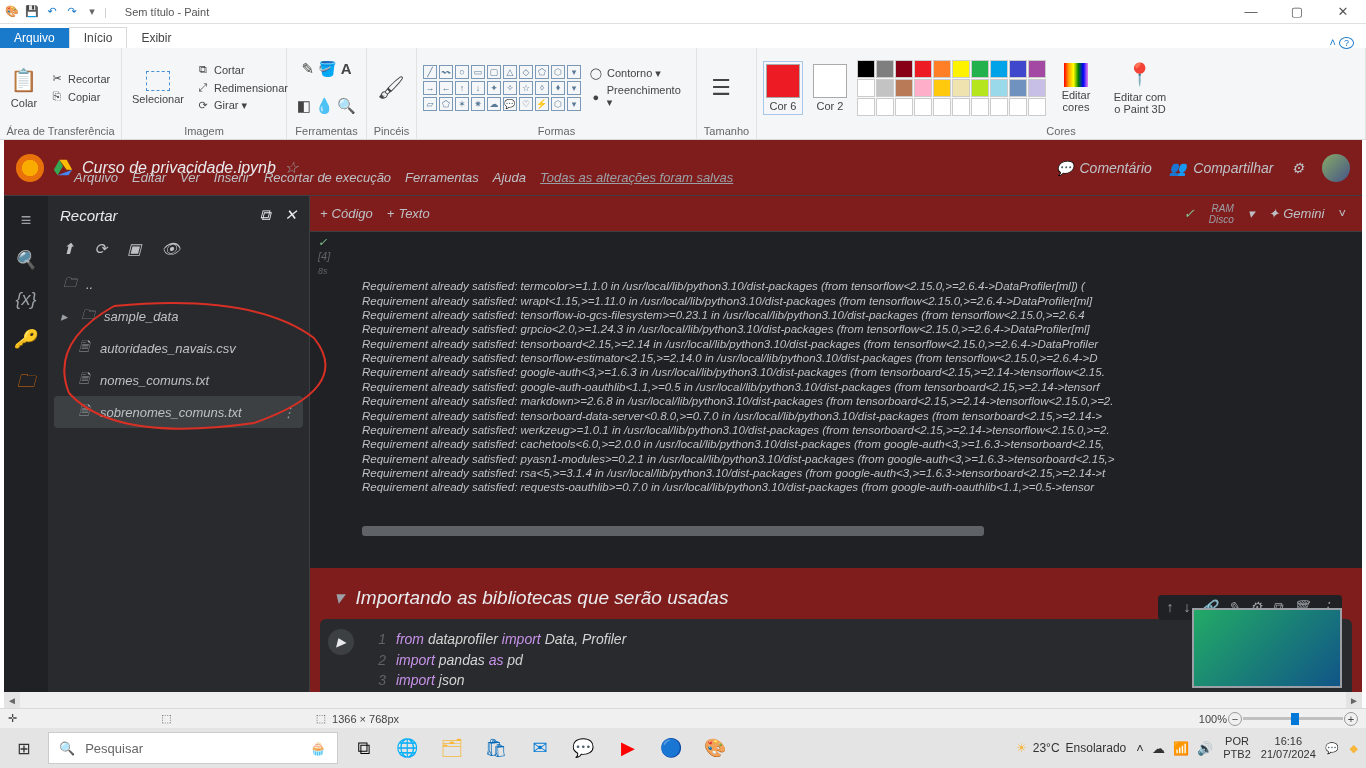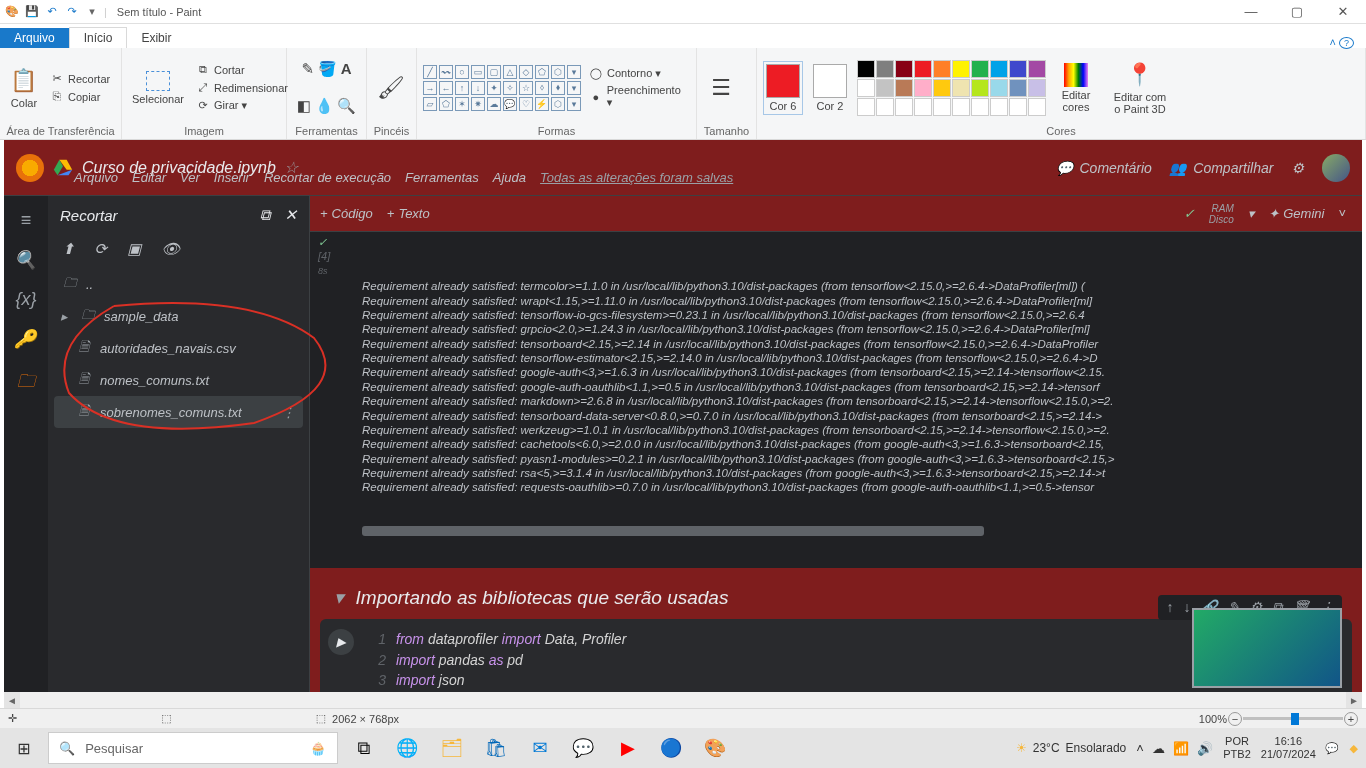--- a/index.html
+++ b/index.html
@@ -2,21 +2,21 @@
 <html><head>
 <meta charset="utf-8">
 <style>
 * { margin: 0; padding: 0; box-sizing: border-box; font-family: "Segoe UI", Tahoma, sans-serif; }
 body { width: 1366px; height: 768px; overflow: hidden; background: #fff; position: relative; }
 
 
 .titlebar { height: 24px; background: #fff; display: flex; align-items: center; font-size: 11px; color: #555; border-bottom: 1px solid #e0e0e0; }
 .titlebar .qat { display: flex; align-items: center; gap: 4px; padding: 0 4px; }
 .titlebar .qat-icon { width: 16px; height: 16px; display: flex; align-items: center; justify-content: center; font-size: 11px; }
-.titlebar .title-text { margin-left: 6px; }
+.titlebar .title-text { margin-left: 14px; }
 .titlebar .window-controls { margin-left: auto; display: flex; }
 .titlebar .win-btn { width: 46px; height: 24px; display: flex; align-items: center; justify-content: center; font-size: 13px; }
 
 
 .ribbon-tabs { height: 24px; display: flex; align-items: flex-end; background: #fff; }
 .ribbon-tab { padding: 3px 14px; font-size: 12px; color: #1979ca; cursor: pointer; }
 .ribbon-tab.active { background: #1979ca; color: #fff; }
 .ribbon-tab.inactive { color: #444; }
 .ribbon-collapse { margin-left: auto; padding-right: 12px; color: #1979ca; font-size: 11px; }
 
@@ -478,21 +478,21 @@
 
 <div class="statusbar">
   <div class="sb-item">
       <span>✛</span>
     </div>
   <div class="sb-item" style="margin-left:120px">
       <span>⬚</span>
     </div>
   <div class="sb-item" style="margin-left:120px">
       <span>⬚</span>
-      <span>2062 × 768px</span>
+      <span>1366 × 768px</span>
     </div>
   <div class="zoom">
     <span>100%</span>
     <span style="border:1px solid #999; border-radius:50%; width:14px; height:14px; display:flex;align-items:center;justify-content:center; font-size:11px">−</span>
     <div class="zoom-track">
         <div class="zoom-thumb"></div>
       </div>
     <span style="border:1px solid #999; border-radius:50%; width:14px; height:14px; display:flex;align-items:center;justify-content:center; font-size:11px">+</span>
   </div>
 </div>

